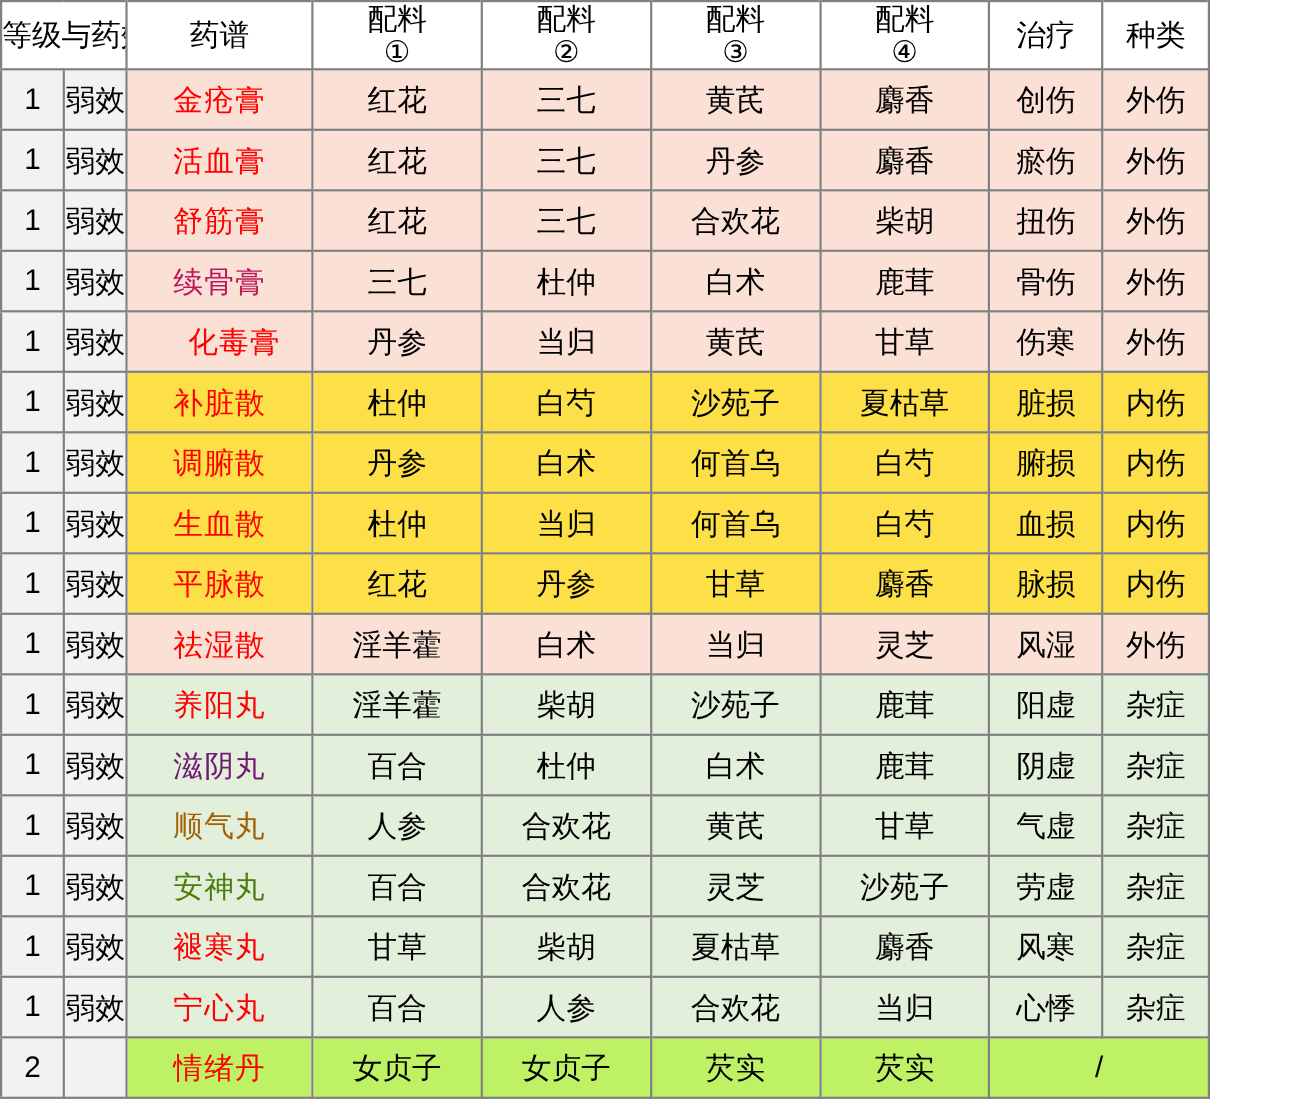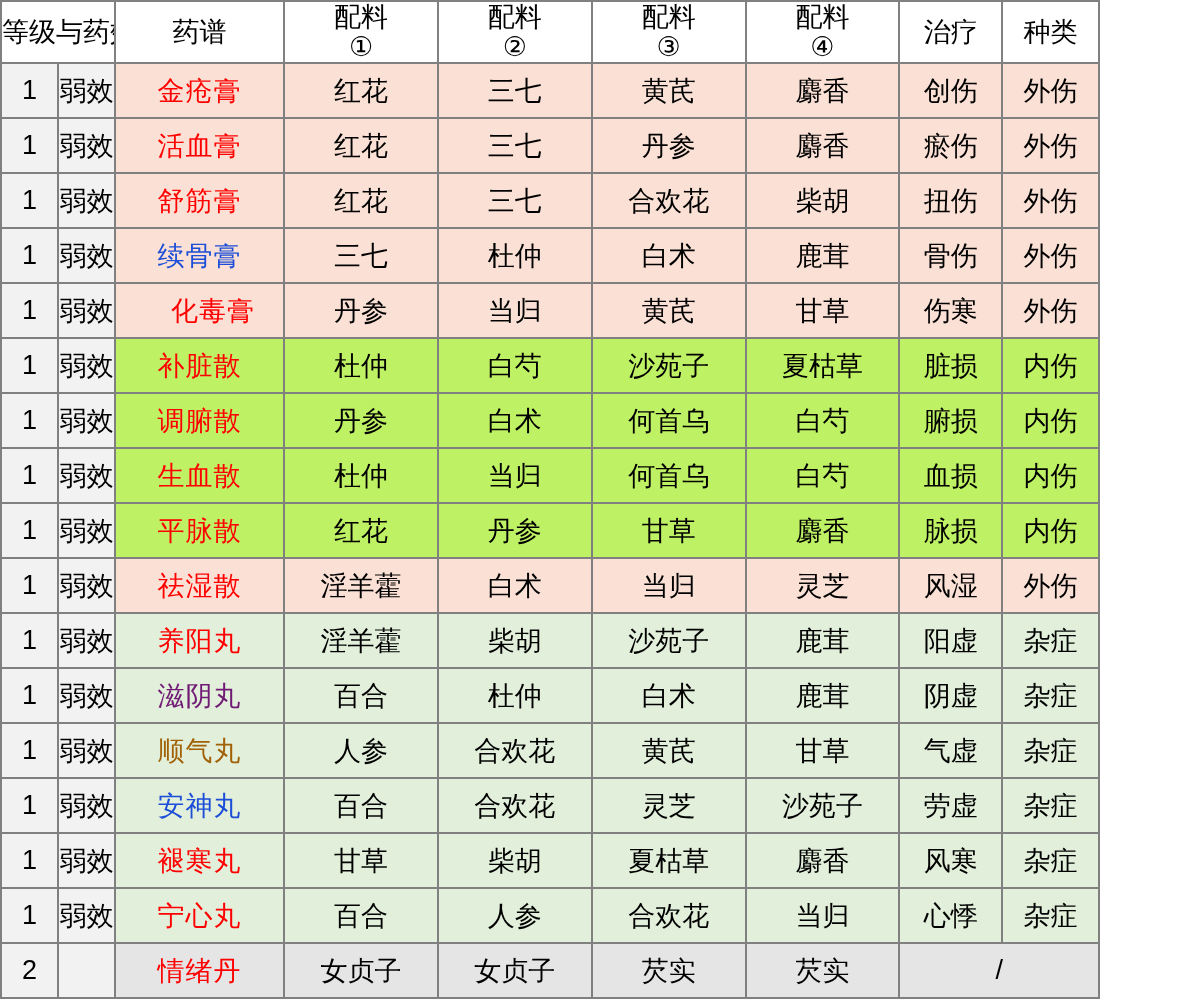--- a/index.html
+++ b/index.html
@@ -45,23 +45,23 @@
   .col-cure     { width: 99px; }
   .col-type     { width: 93px; }
 
   .hdr-circle {
     display: block;
     line-height: 1.12;
   }
 
   
   .tint-wai   td { background: #fbe1d5; }
-  .tint-nei   td { background: #bef264; }
+  .tint-nei   td { background: #fde047; }
   .tint-za    td { background: #e2efda; }
-  .tint-none  td { background: #e5e5e5; }
+  .tint-none  td { background: #bef264; }
 
   
   .tint-wai td.c-grade, .tint-wai td.c-potency,
   .tint-nei td.c-grade, .tint-nei td.c-potency,
   .tint-za  td.c-grade, .tint-za  td.c-potency,
   .tint-none td.c-grade, .tint-none td.c-potency {
     background: #f2f2f2;
   }
 
   
@@ -138,21 +138,21 @@
         <td class="c-ing col-ing">红花</td>
         <td class="c-ing col-ing">三七</td>
         <td class="c-ing col-ing">合欢花</td>
         <td class="c-ing col-ing">柴胡</td>
         <td class="c-cure col-cure">扭伤</td>
         <td class="c-type col-type">外伤</td>
       </tr>
       <tr class="tint-wai">
         <td class="c-grade col-grade">1</td>
         <td class="c-potency col-potency">弱效</td>
-        <td class="c-name col-name" style="color:#1d4ed8;">续骨膏</td>
+        <td class="c-name col-name" style="color:#be185d;">续骨膏</td>
         <td class="c-ing col-ing">三七</td>
         <td class="c-ing col-ing">杜仲</td>
         <td class="c-ing col-ing">白术</td>
         <td class="c-ing col-ing">鹿茸</td>
         <td class="c-cure col-cure">骨伤</td>
         <td class="c-type col-type">外伤</td>
       </tr>
       <tr class="tint-wai">
         <td class="c-grade col-grade">1</td>
         <td class="c-potency col-potency">弱效</td>
@@ -248,21 +248,21 @@
         <td class="c-ing col-ing">人参</td>
         <td class="c-ing col-ing">合欢花</td>
         <td class="c-ing col-ing">黄芪</td>
         <td class="c-ing col-ing">甘草</td>
         <td class="c-cure col-cure">气虚</td>
         <td class="c-type col-type">杂症</td>
       </tr>
       <tr class="tint-za">
         <td class="c-grade col-grade">1</td>
         <td class="c-potency col-potency">弱效</td>
-        <td class="c-name col-name" style="color:#1d4ed8;">安神丸</td>
+        <td class="c-name col-name" style="color:#4d7c0f;">安神丸</td>
         <td class="c-ing col-ing">百合</td>
         <td class="c-ing col-ing">合欢花</td>
         <td class="c-ing col-ing">灵芝</td>
         <td class="c-ing col-ing">沙苑子</td>
         <td class="c-cure col-cure">劳虚</td>
         <td class="c-type col-type">杂症</td>
       </tr>
       <tr class="tint-za">
         <td class="c-grade col-grade">1</td>
         <td class="c-potency col-potency">弱效</td>

